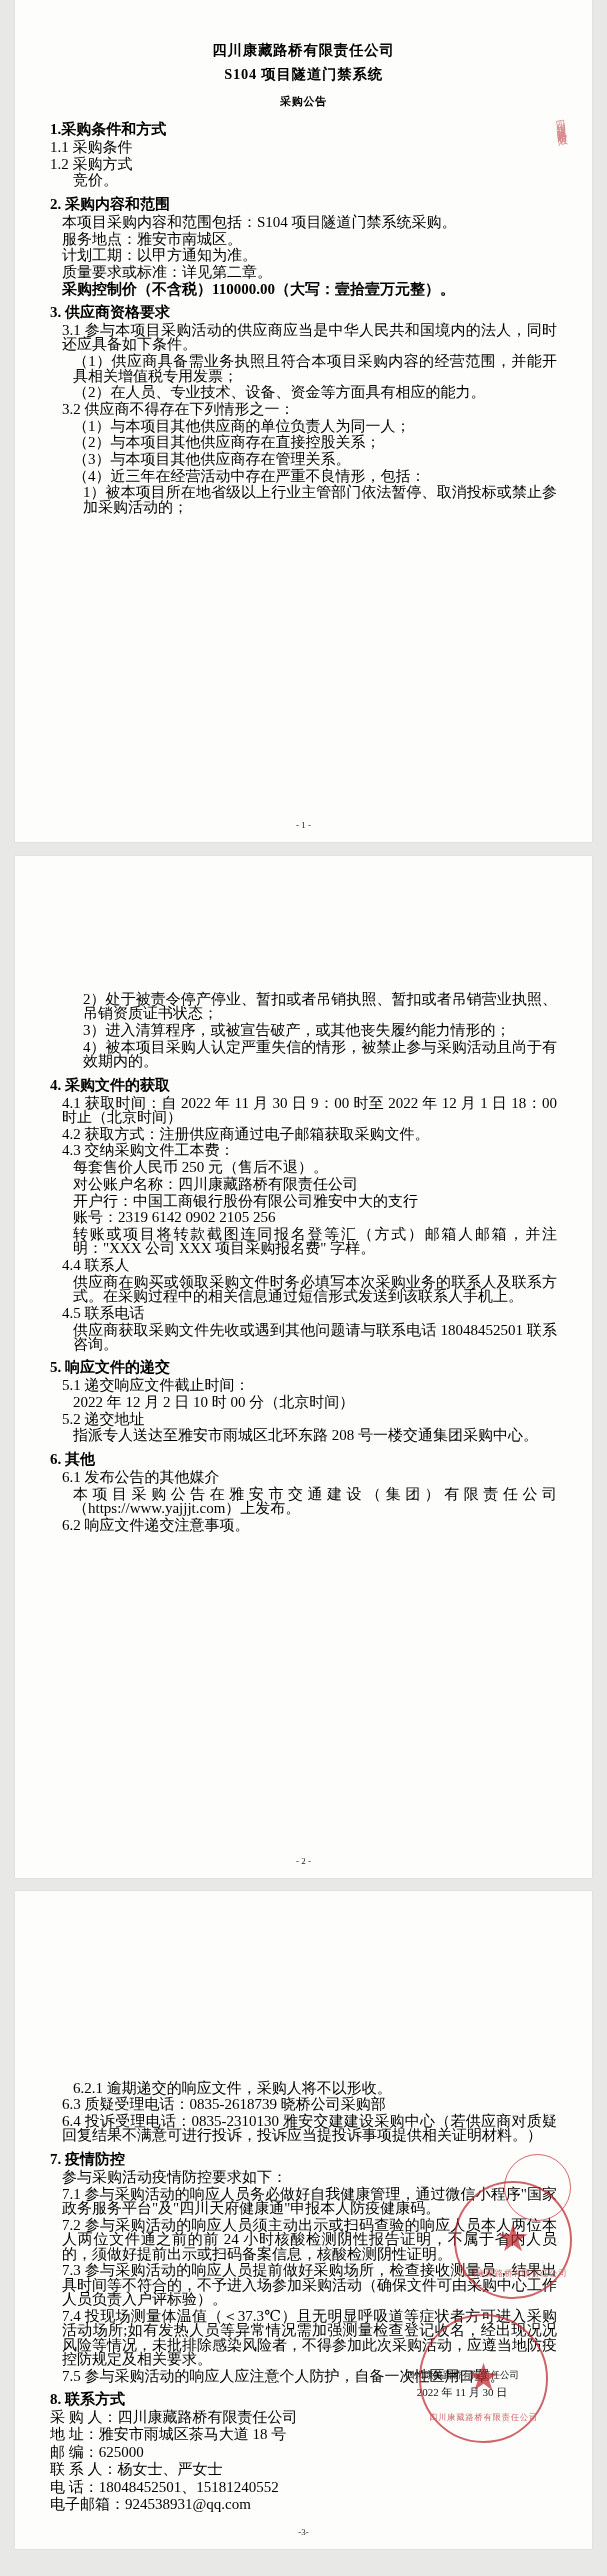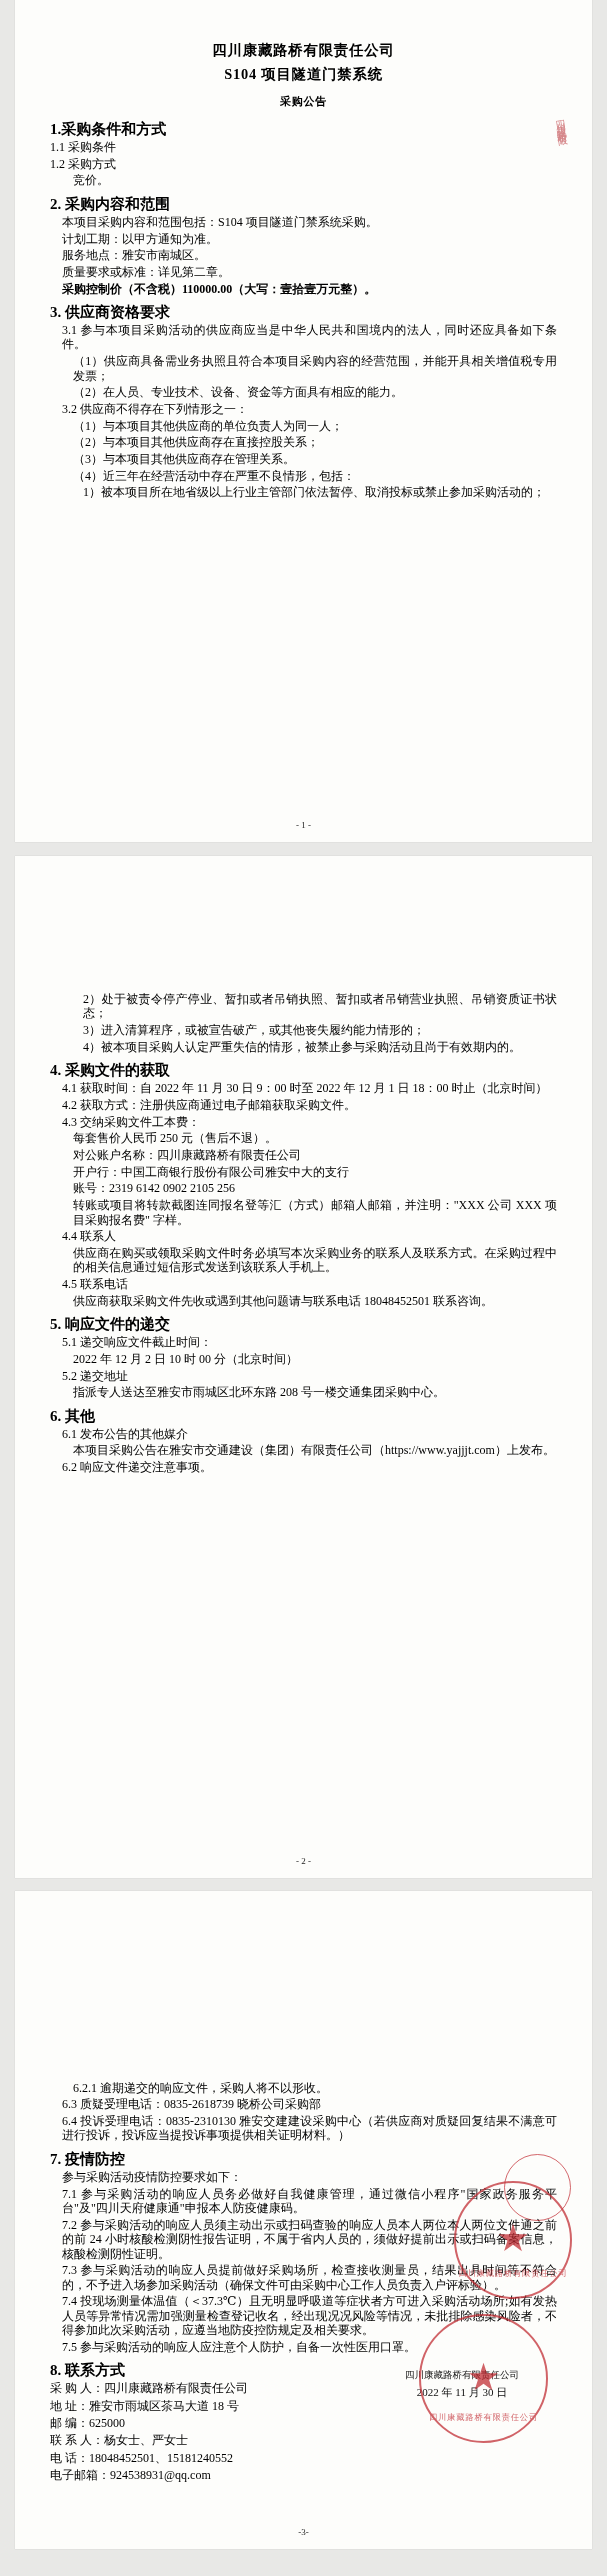--- a/index.html
+++ b/index.html
@@ -28,21 +28,21 @@
   }
   .title .l2{display:block;}
   .title .l3{display:block;font-size:11px;margin-top:3px;}
   h2.sec{
     font-size:15px;
     font-weight:bold;
     margin:9px 0 3px 0;
     line-height:15px;
   }
   p.txt{
-    font-size:12px;
+    font-size:15px;
     line-height:14.4px;
     margin:2.3px 0;
     text-align:justify;
     text-indent:0;
   }
   p.ind1{margin-left:12px;}
   p.ind2{margin-left:23px;}
   p.ind3{margin-left:33px;}
   .ctrl{font-weight:bold;}
   .pagenum{
@@ -134,22 +134,22 @@
       <span class="l3">采购公告</span>
     </div>
 
     <h2 class="sec">1.采购条件和方式</h2>
     <p class="txt">1.1 采购条件</p>
     <p class="txt">1.2 采购方式</p>
     <p class="txt ind2">竞价。</p>
 
     <h2 class="sec">2. 采购内容和范围</h2>
     <p class="txt ind1">本项目采购内容和范围包括：S104 项目隧道门禁系统采购。</p>
+    <p class="txt ind1">服务地点：雅安市南城区。</p>
     <p class="txt ind1">计划工期：以甲方通知为准。</p>
-    <p class="txt ind1">服务地点：雅安市南城区。</p>
     <p class="txt ind1">质量要求或标准：详见第二章。</p>
     <p class="txt ind1 ctrl">采购控制价（不含税）110000.00（大写：壹拾壹万元整）。</p>
 
     <h2 class="sec">3. 供应商资格要求</h2>
     <p class="txt ind1">3.1 参与本项目采购活动的供应商应当是中华人民共和国境内的法人，同时还应具备如下条件。</p>
     <p class="txt ind2">（1）供应商具备需业务执照且符合本项目采购内容的经营范围，并能开具相关增值税专用发票；</p>
     <p class="txt ind2">（2）在人员、专业技术、设备、资金等方面具有相应的能力。</p>
     <p class="txt ind1">3.2 供应商不得存在下列情形之一：</p>
     <p class="txt ind2">（1）与本项目其他供应商的单位负责人为同一人；</p>
     <p class="txt ind2">（2）与本项目其他供应商存在直接控股关系；</p>

